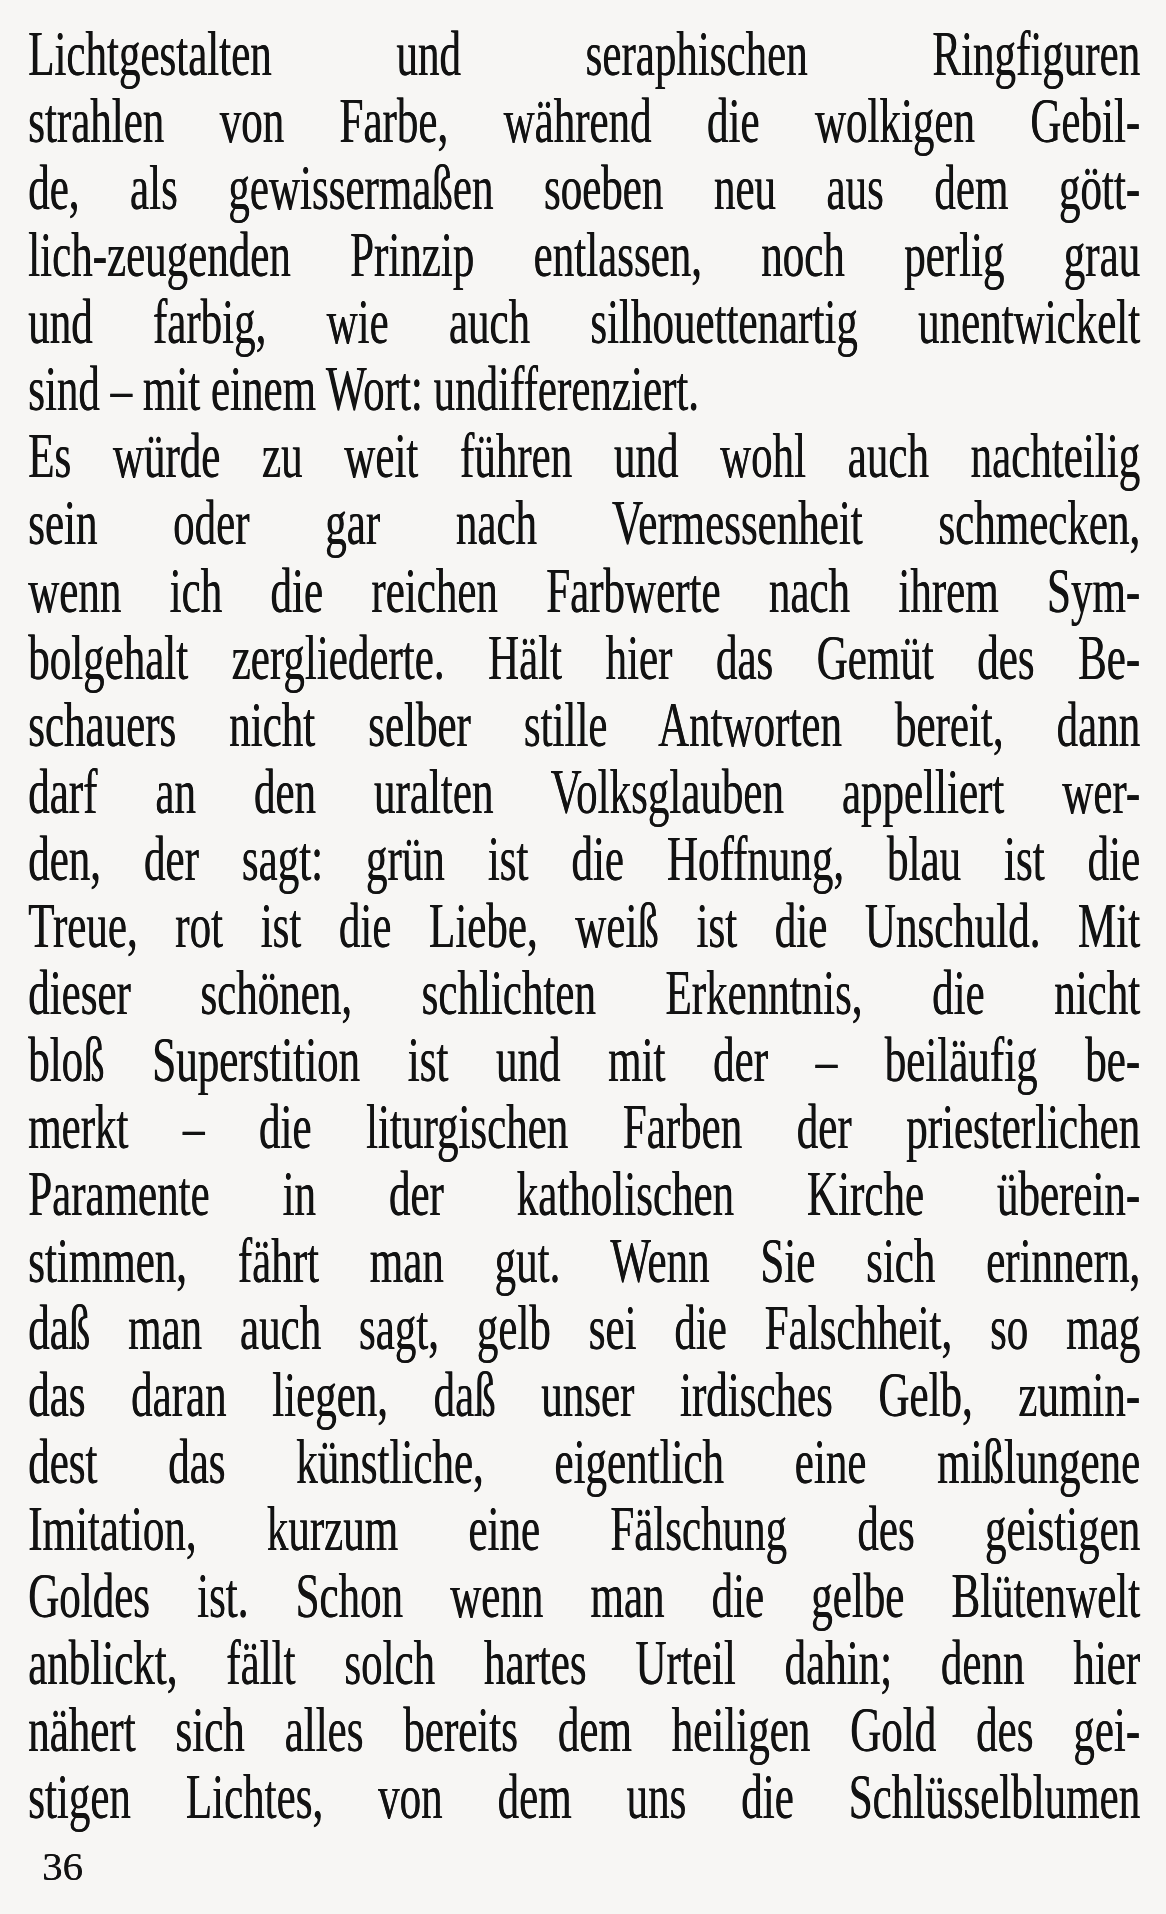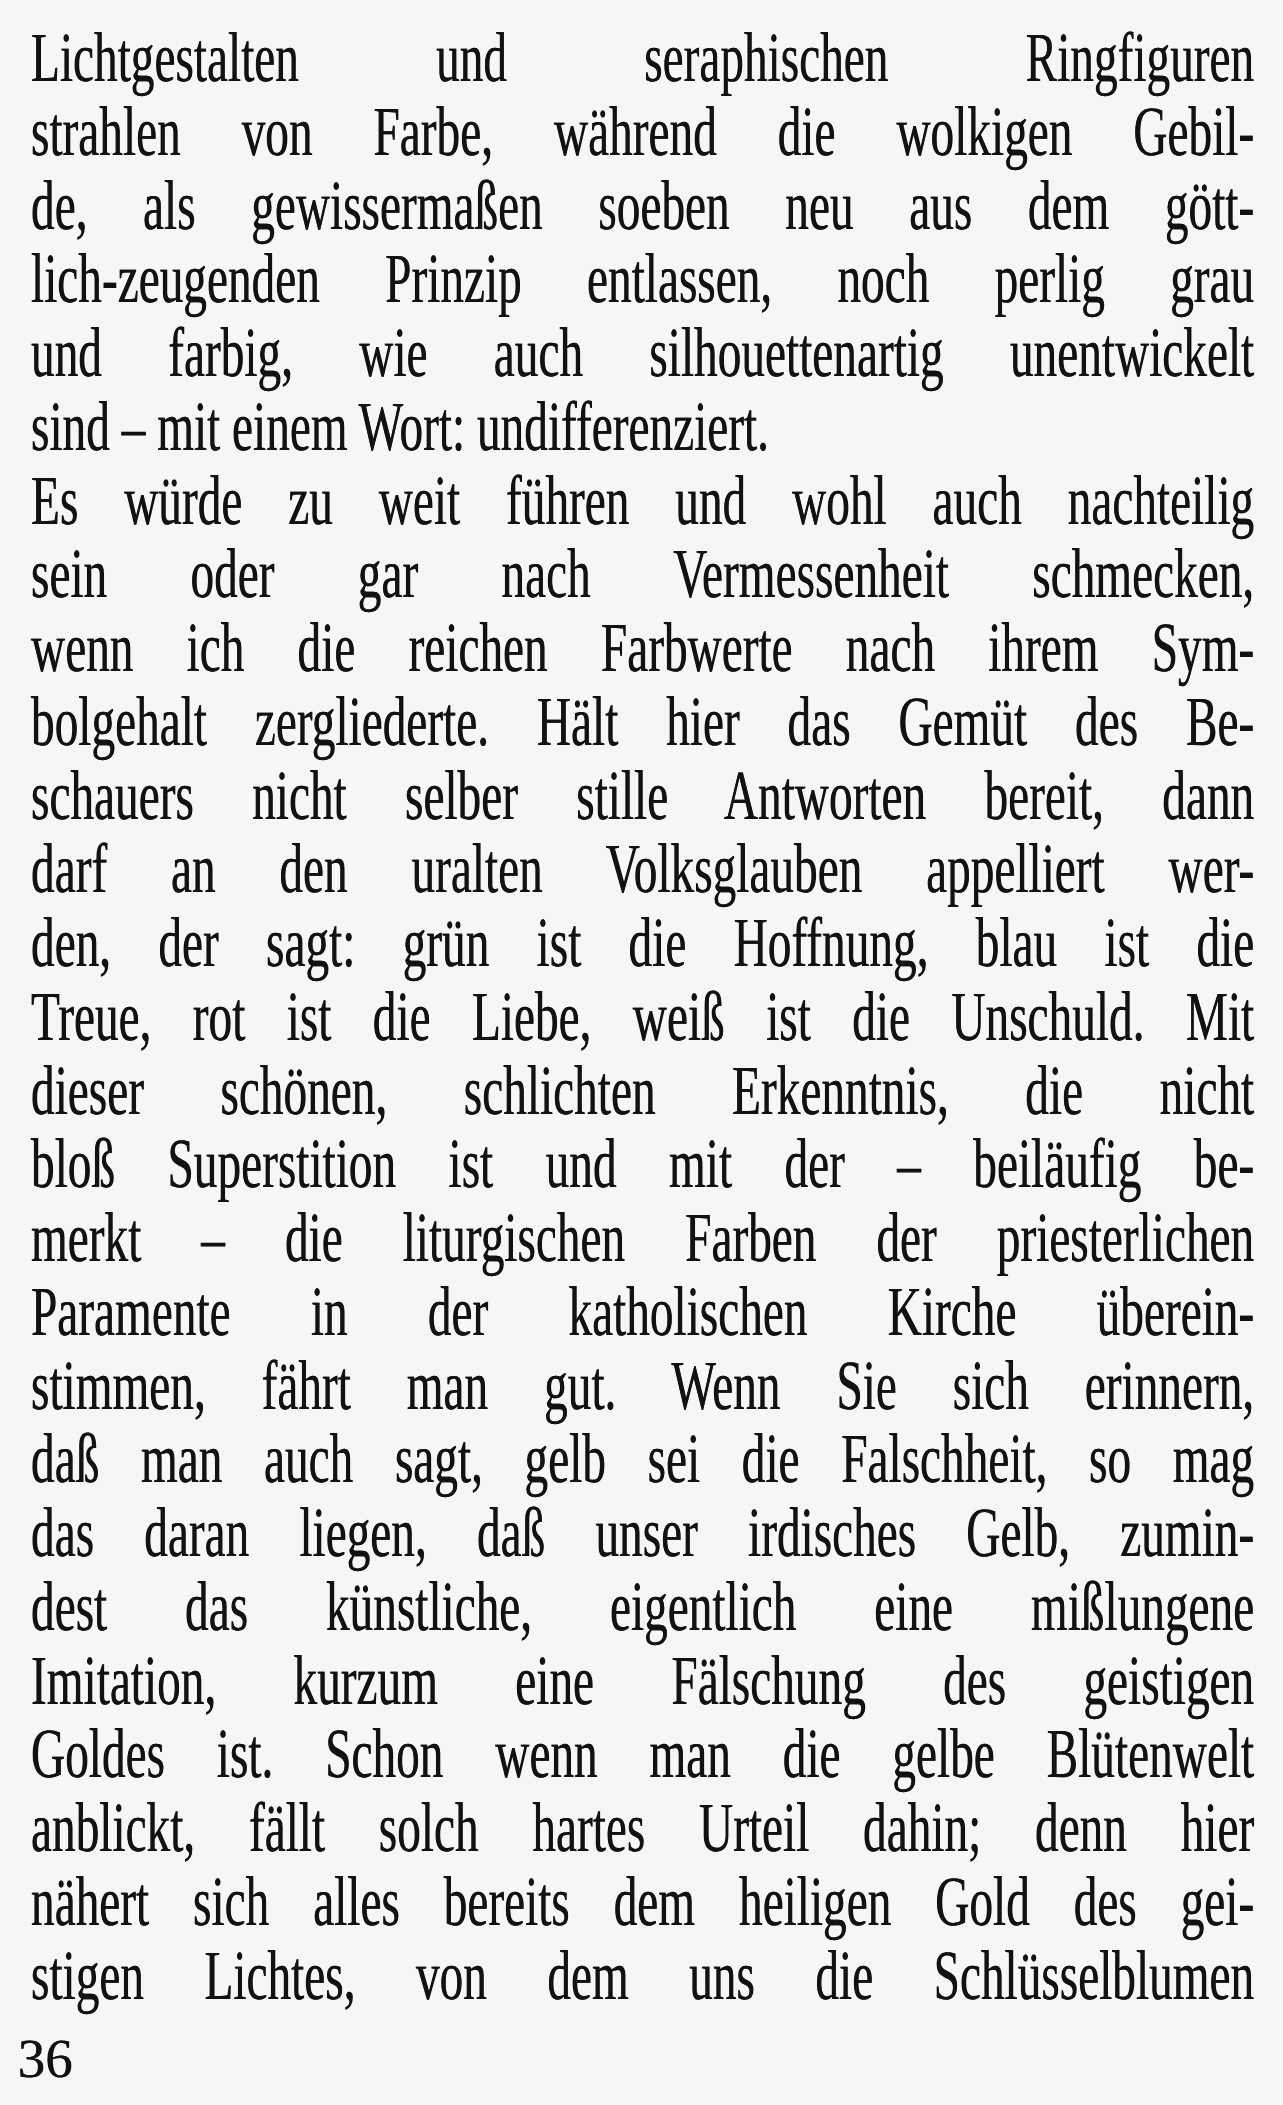--- a/index.html
+++ b/index.html
@@ -34,23 +34,23 @@
     text-align-last: justify;
     -moz-text-align-last: justify;
     text-shadow: 0.4px 0 0 currentColor; 
   }
   .line.para-end {
     text-align-last: left;
     -moz-text-align-last: left;
   }
   .page-number {
     position: absolute;
-    left: 16px;
+    left: 42px;
     top: 1846px;
-    font-size: 50px;
+    font-size: 41px;
     line-height: 1;
     text-shadow: 0.3px 0 0 currentColor;
   }
 </style>
 </head>
 <body>
 
 <div class="page">
   <div class="text-block">
     <div class="line">Lichtgestalten und seraphischen Ringfiguren</div>

